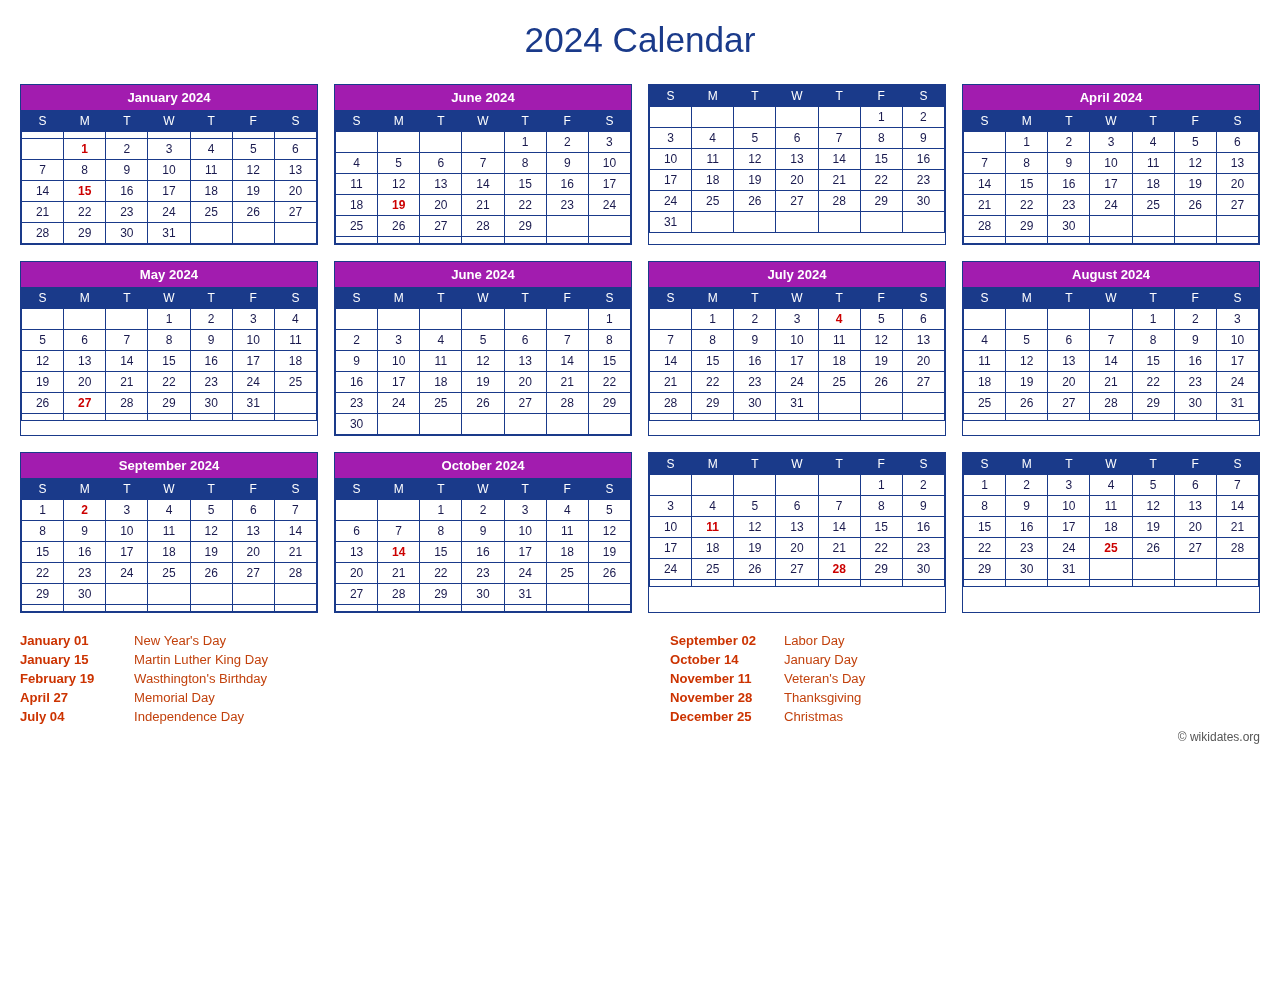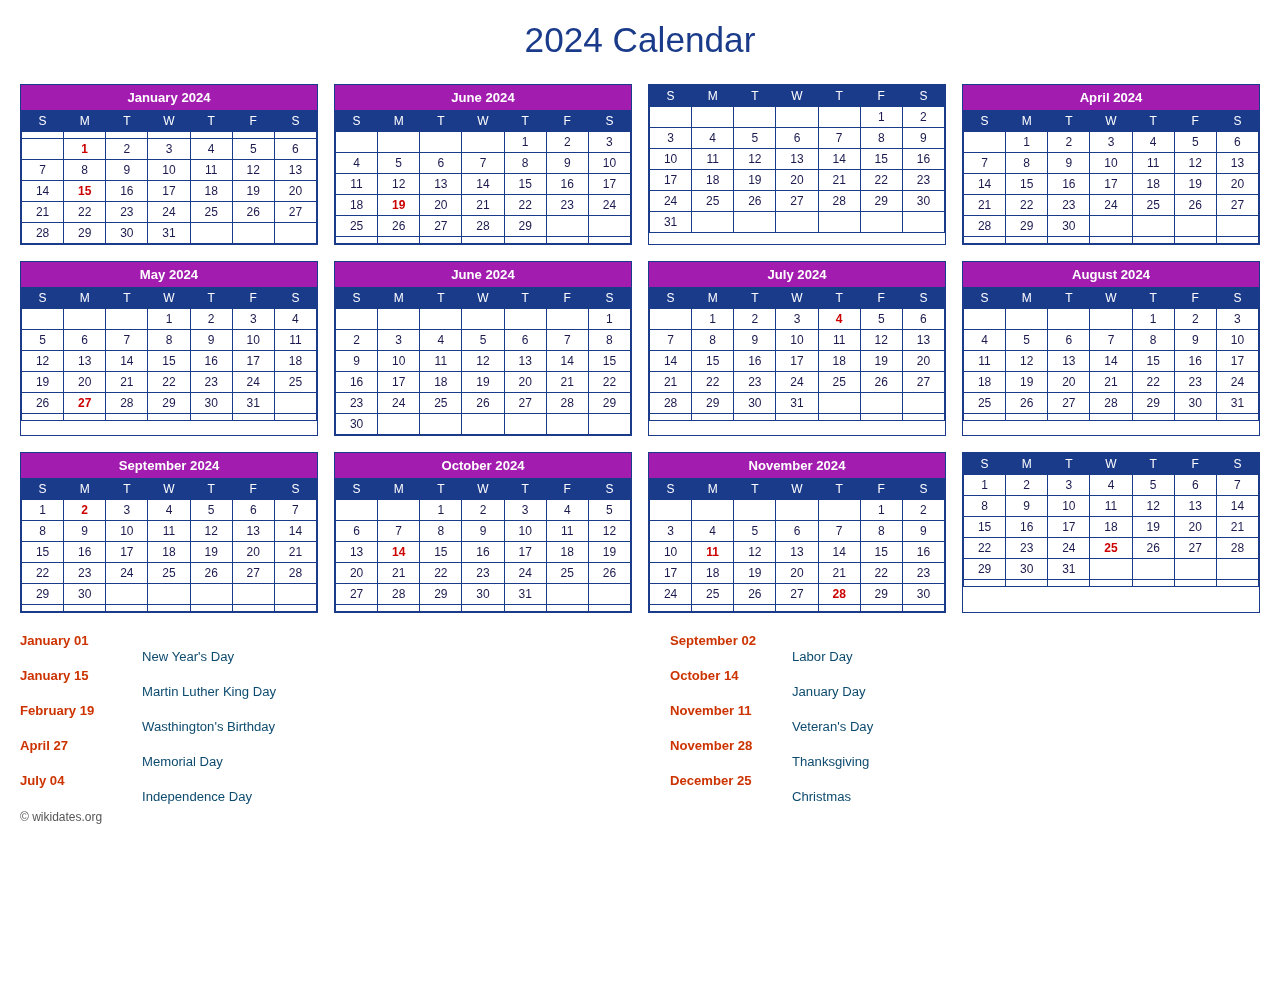--- a/index.html
+++ b/index.html
@@ -59,32 +59,32 @@
 
     .holidays-section {
       display: grid;
       grid-template-columns: 1fr 1fr;
       gap: 4px 60px;
       margin-top: 10px;
       font-size: 0.82em;
     }
     .holiday-row {
       display: flex;
-      gap: 12px;
+      gap: 4px;
     }
     .holiday-date {
       color: #cc3300;
       font-weight: bold;
       min-width: 110px;
     }
     .holiday-name {
-      color: #0c4a6e;
-      margin-top: 16px;
+      color: #c2410c;
     }
     .footer {
+      text-align: right;
       font-size: 0.75em;
       color: #555;
       margin-top: 6px;
     }
   </style>
 </head>
 <body>
 
 <h1>2024 Calendar</h1>
 
@@ -802,21 +802,20 @@
             <td></td>
             <td></td>
             <td></td>
             <td></td>
             <td></td>
           </tr>
         </tbody>
       </table>
     </div>
     <div class="month-calendar">
-      <div class="month-header">November 2024</div>
       <table class="cal-table">
         <thead>
           <tr>
             <th>S</th>
             <th>M</th>
             <th>T</th>
             <th>W</th>
             <th>T</th>
             <th>F</th>
             <th>S</th>

